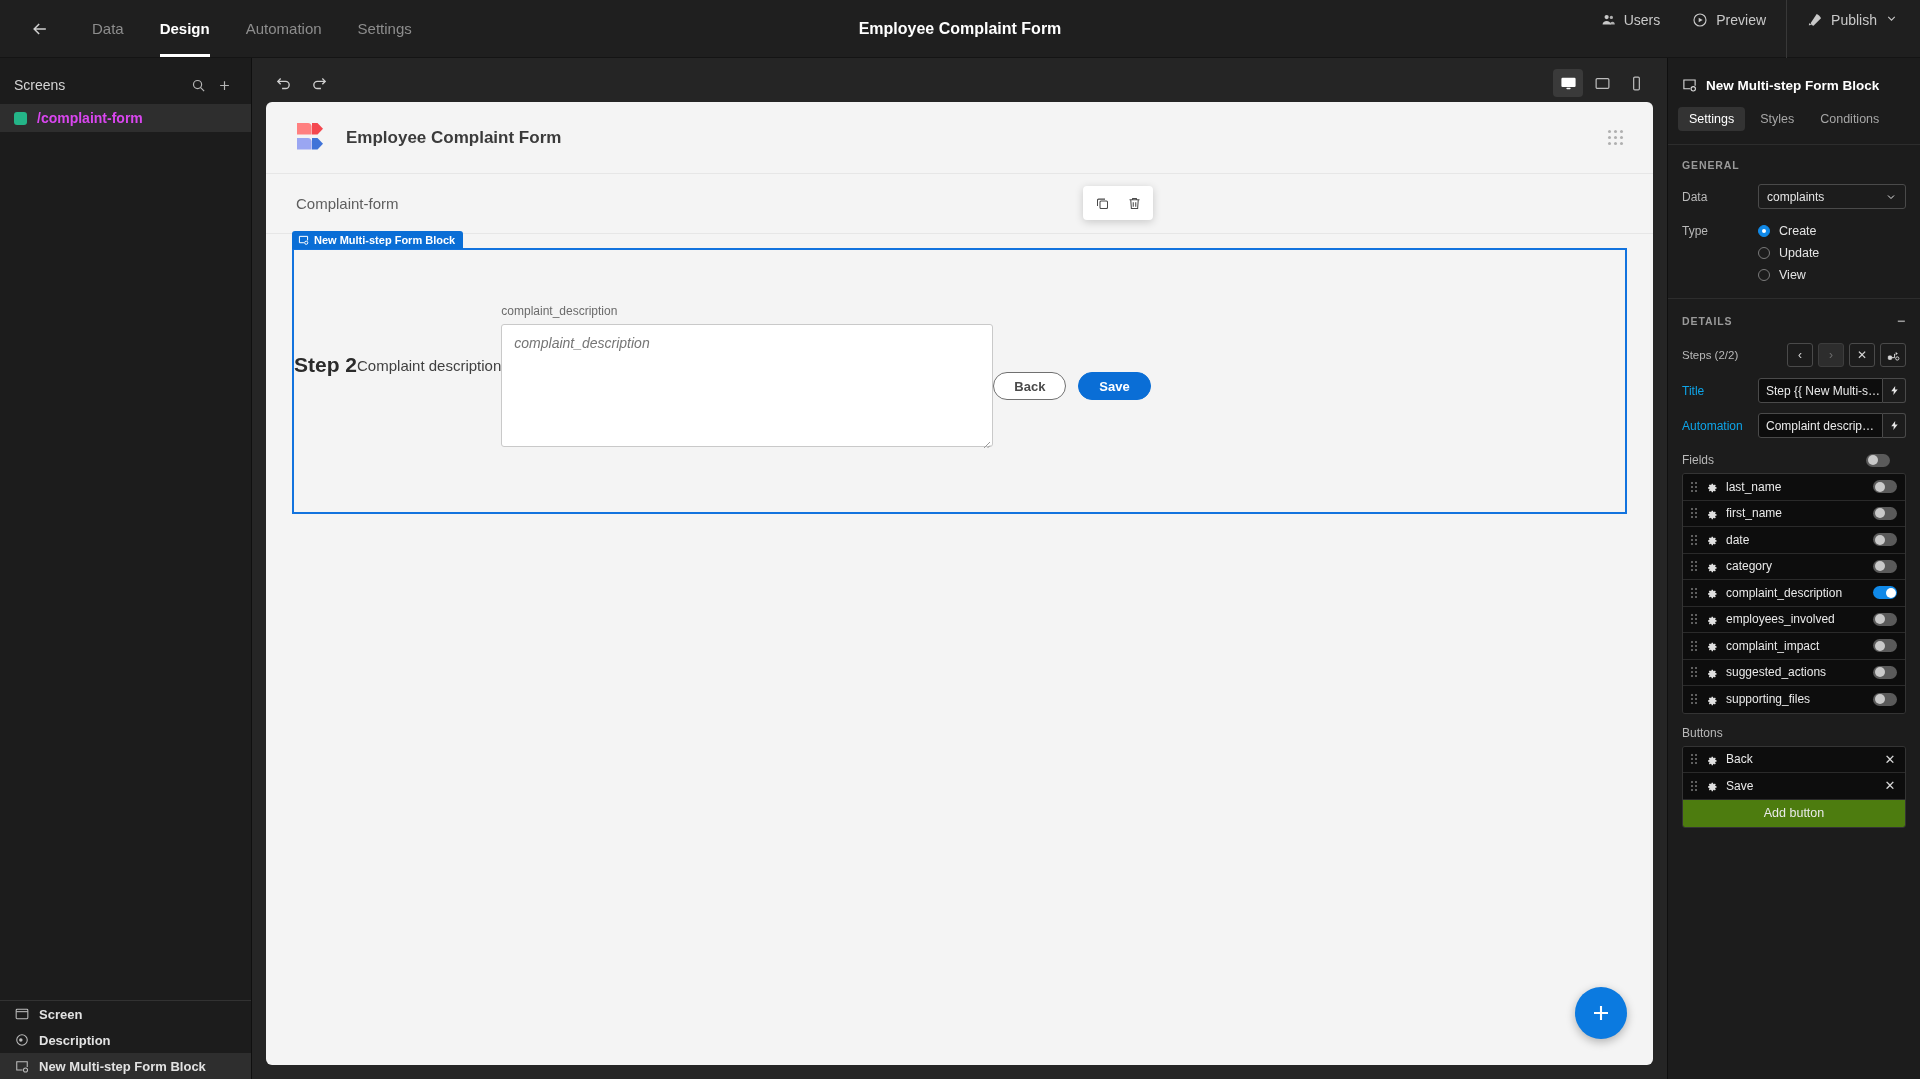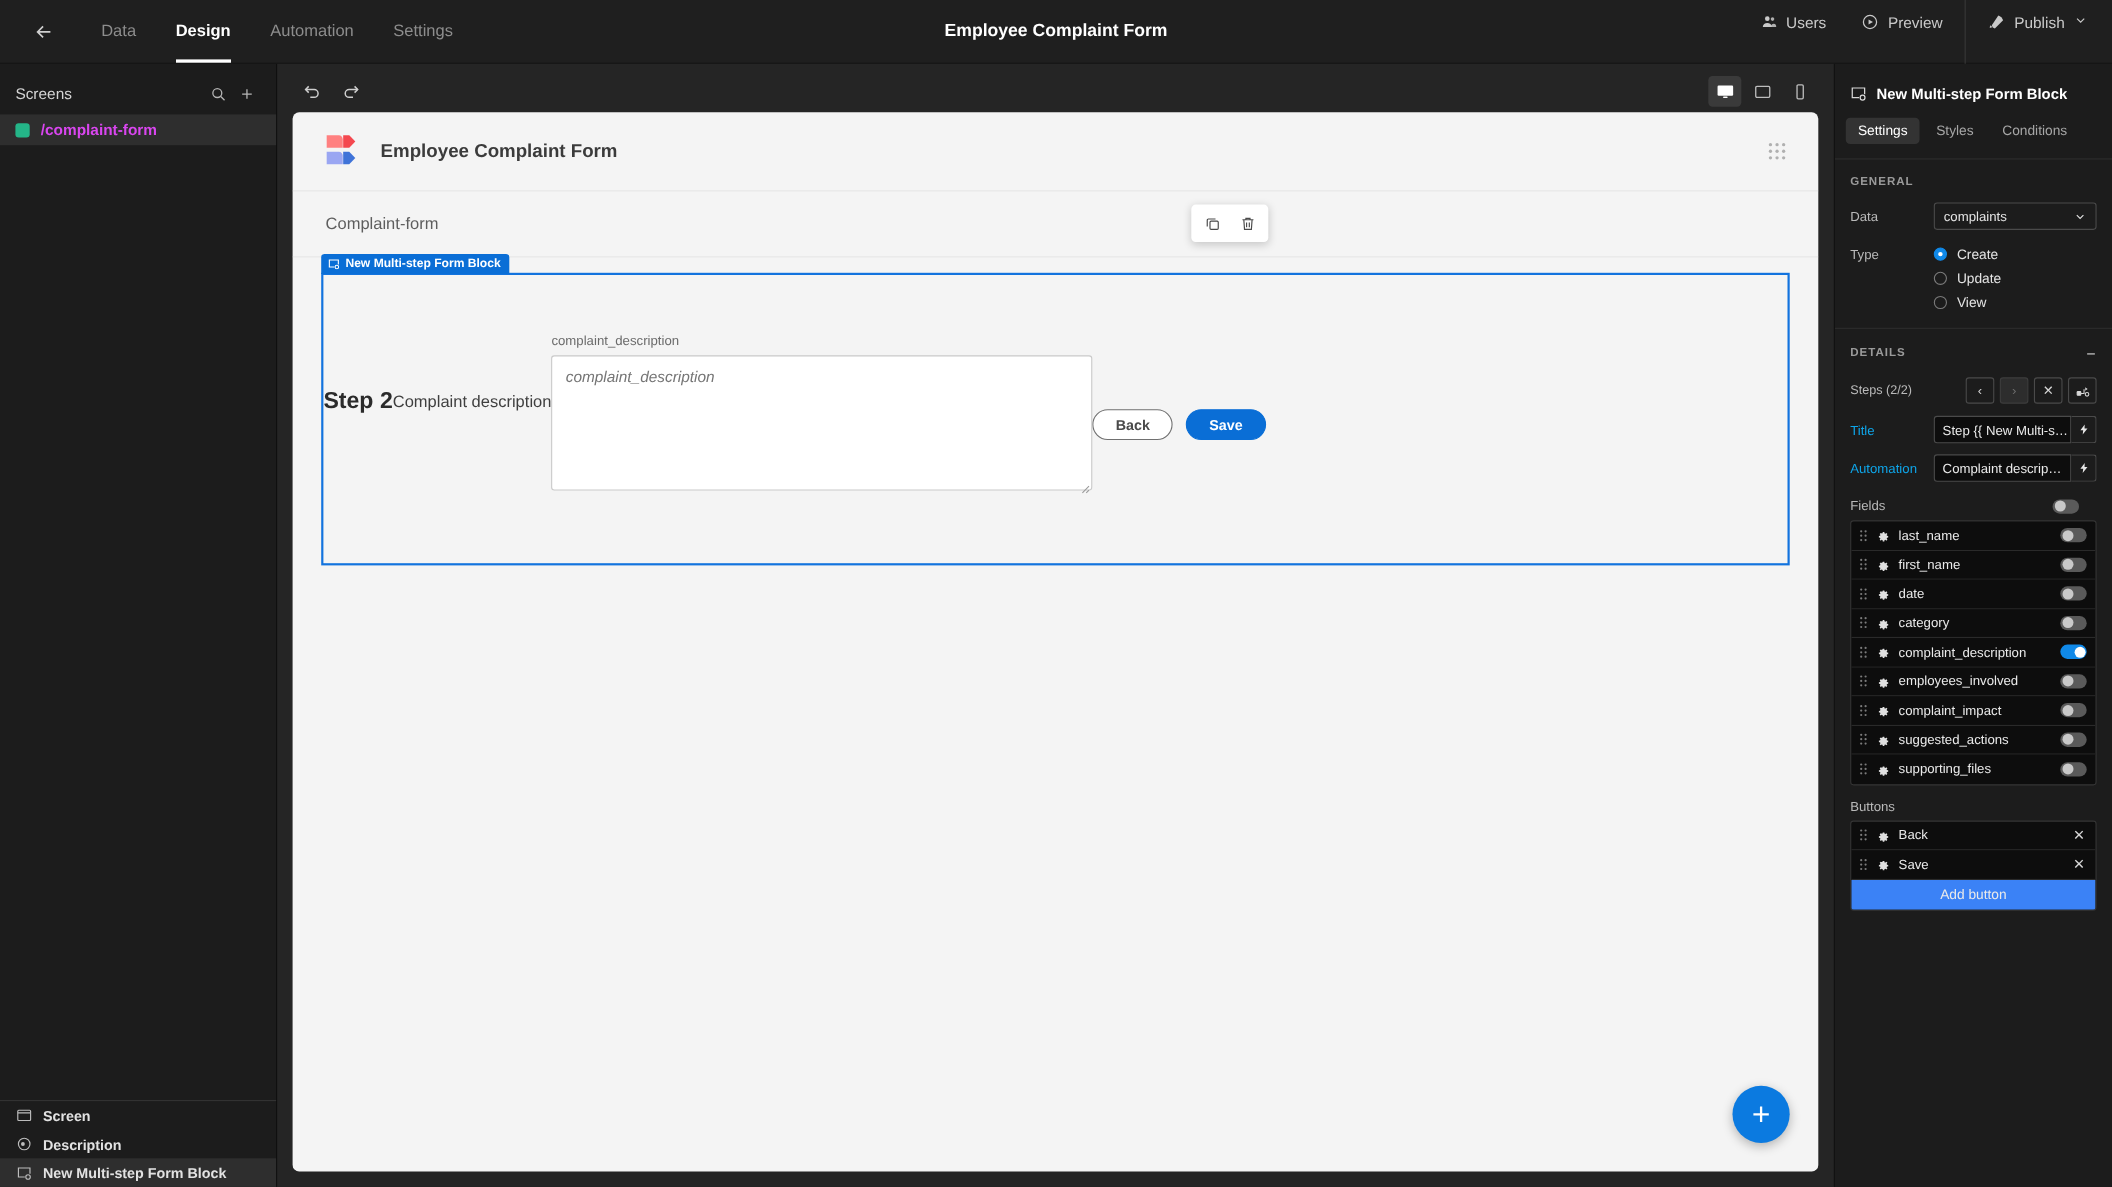--- a/index.html
+++ b/index.html
@@ -245,21 +245,21 @@
   }
   .list-row:last-child { border-bottom: none; }
   .dragdots { display: grid; grid-template-columns: repeat(2, 2px); grid-gap: 2px; flex: 0 0 6px; cursor: grab; }
   .dragdots i { width: 2px; height: 2px; background: #7b7b7b; display: block; border-radius: 50%; }
   .gear { width: 13px; height: 13px; flex: 0 0 13px; color: #e0e0e0; display:flex; align-items:center; justify-content:center;}
   .list-row .nm { flex: 1; color: #eaeaea; font-size: 12px; }
   .xbtn { color: #d8d8d8; font-size: 13px; cursor: pointer; width: 14px; text-align: center; }
   .btns-label { color: #b9b9b9; font-size: 12px; padding: 12px 14px 6px 14px; }
   .add-btn-row {
     height: 27px; display: flex; align-items: center; justify-content: center;
-    background: #3b82f6; color: #eaeaea; font-size: 12.5px; cursor: pointer;
+    background: #4d7c0f; color: #eaeaea; font-size: 12.5px; cursor: pointer;
   }
   svg { display: block; }
 </style>
 </head>
 <body>
 
 <div class="app">
 
   <div class="topbar">
     <div class="back-arrow">

